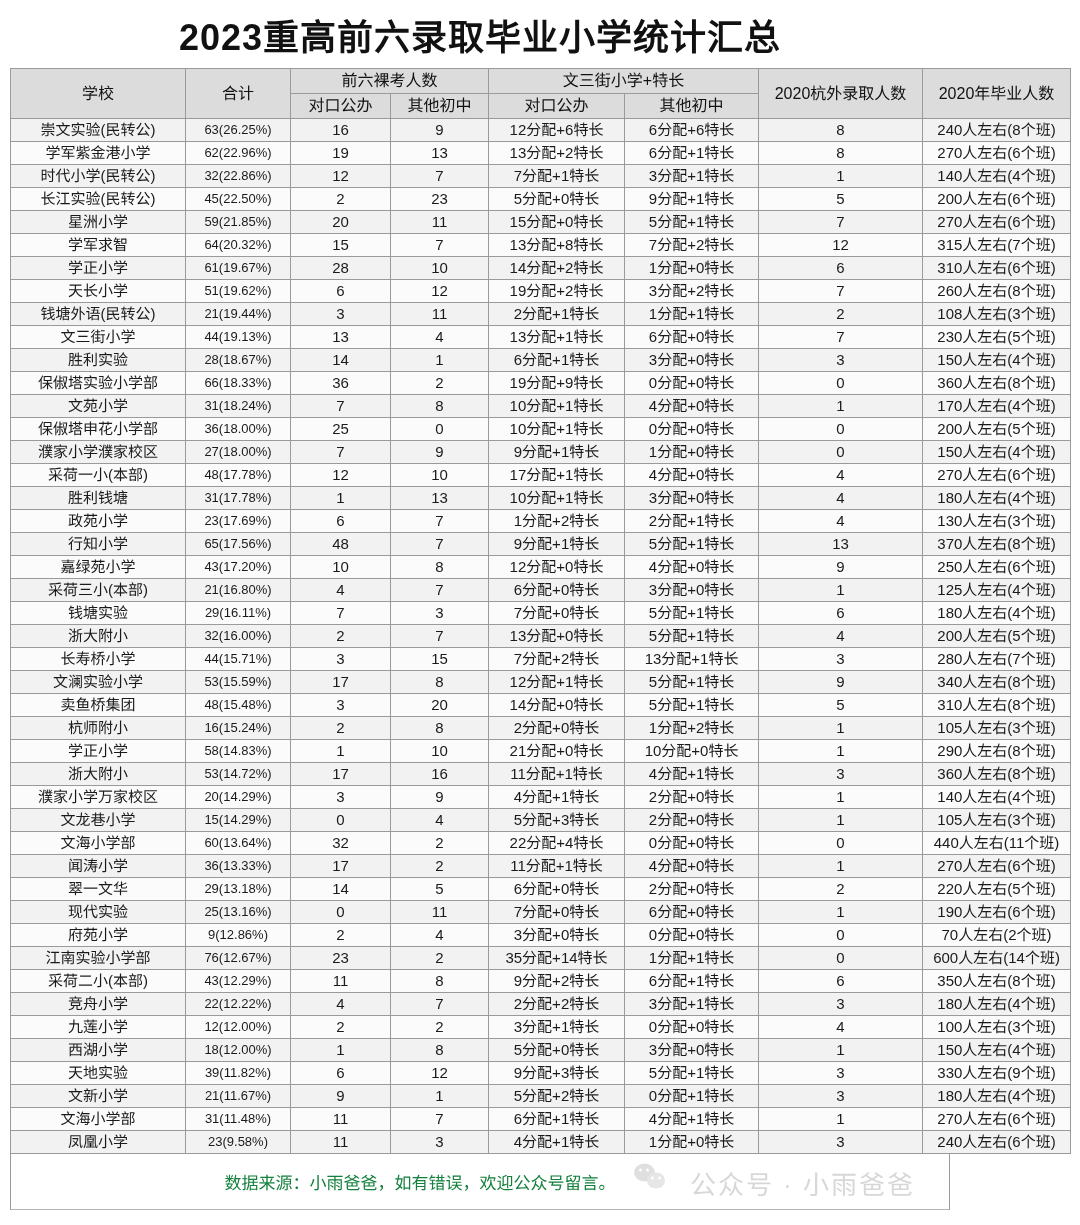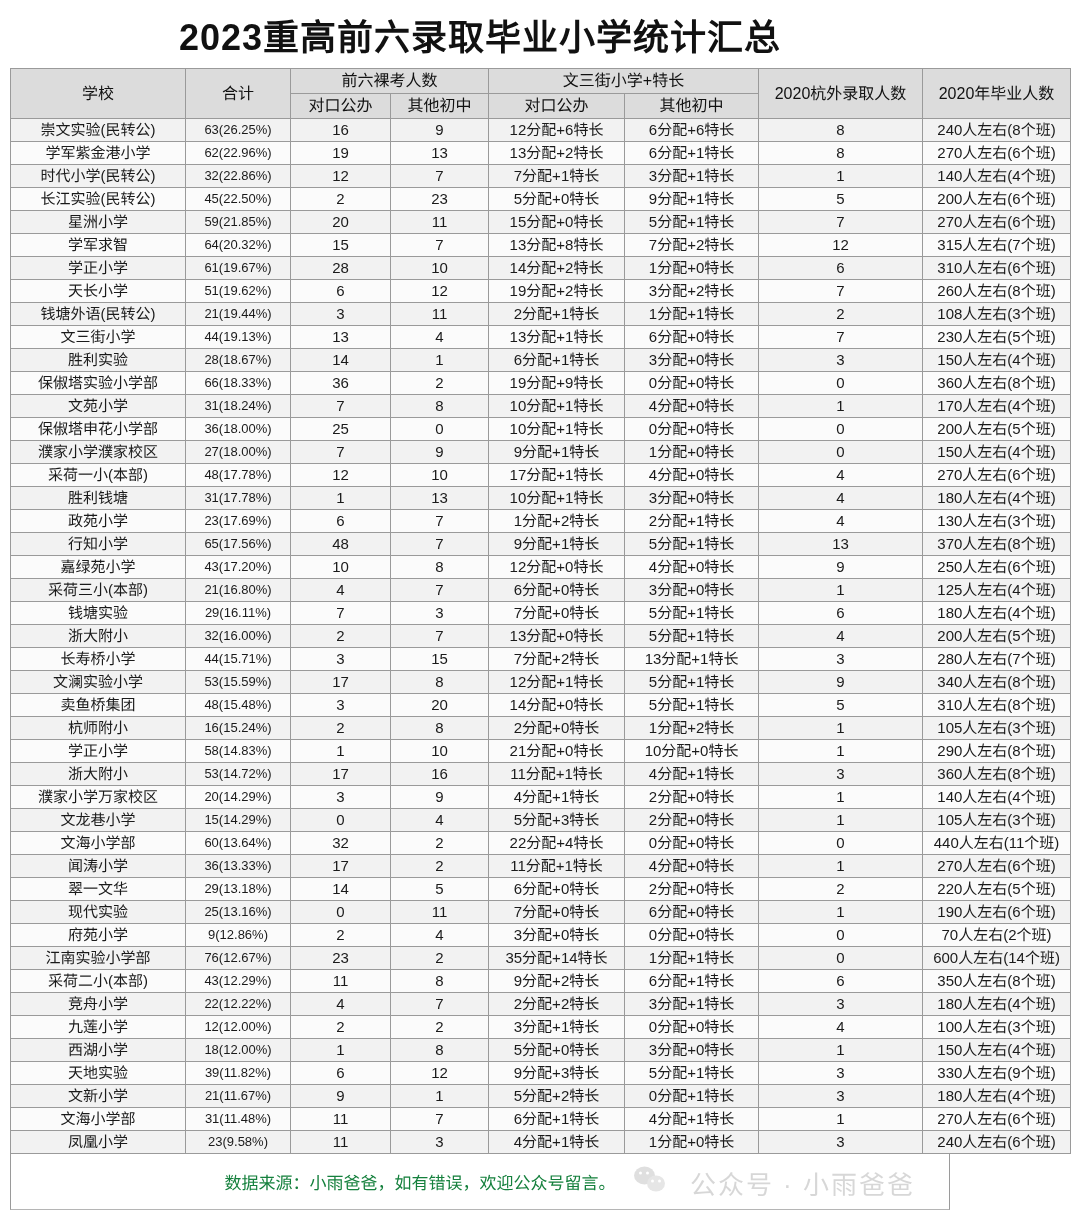--- a/index.html
+++ b/index.html
@@ -114,21 +114,21 @@
     white-space: nowrap;
     position: relative;
     left: -60px;
   }
   .watermark {
     position: absolute;
     right: 34px;
     top: 50%;
     transform: translateY(-50%);
     display: flex;
-    align-items: center;
+    align-items: flex-start;
     gap: 22px;
     opacity: 0.45;
     pointer-events: none;
   }
   .wm-text {
     font-size: 26px;
     color: #a8a8a8;
     letter-spacing: 2px;
     white-space: nowrap;
   }

